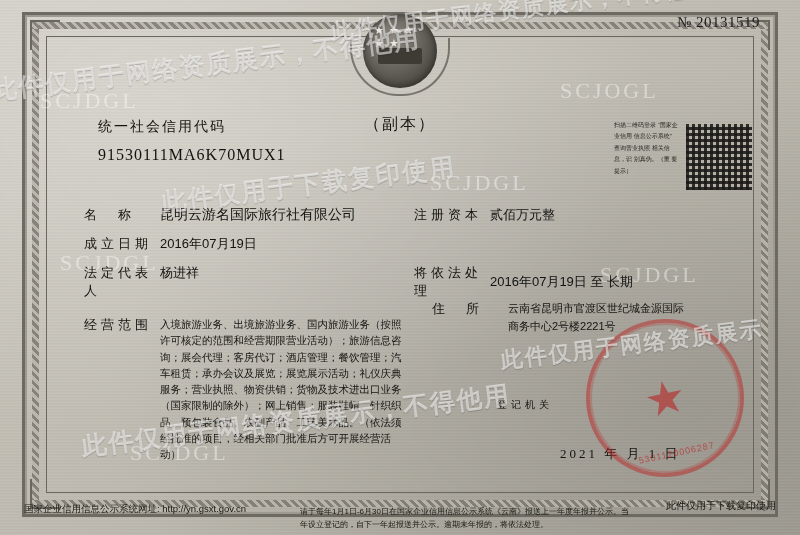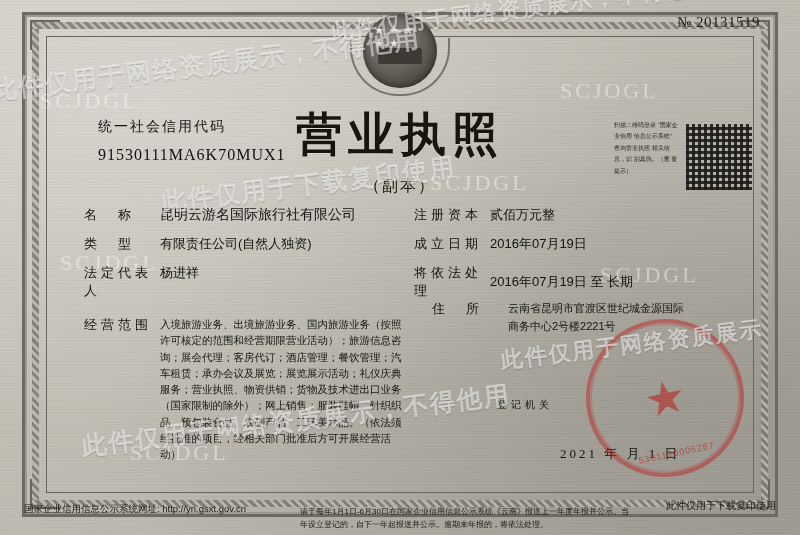--- a/index.html
+++ b/index.html
@@ -228,21 +228,20 @@
     <div class="stars">★ ★ ★ ★ ★</div>
     <div class="gate"></div>
   </div>
 
   <div class="doc-no">
     <span>№</span>
     <span>20131519</span>
   </div>
 
   <div class="title">
-    <div class="main">营业执照</div>
     <div class="sub">（副本）</div>
   </div>
 
   <div class="code-block">
     <div class="label">统一社会信用代码</div>
     <div class="value">91530111MA6K70MUX1</div>
   </div>
 
   <div class="qr-note">扫描二维码登录
 “国家企业信用
@@ -259,24 +258,20 @@
         <div class="k">名　称</div>
         <div class="v big">昆明云游名国际旅行社有限公司</div>
       </div>
       <div class="rcol">
         <div class="k">注册资本</div>
         <div class="v">贰佰万元整</div>
       </div>
     </div>
 
     <div class="row">
-      <div class="lcol">
-        <div class="k">类　型</div>
-        <div class="v">有限责任公司(自然人独资)</div>
-      </div>
       <div class="rcol">
         <div class="k">成立日期</div>
         <div class="v">2016年07月19日</div>
       </div>
     </div>
 
     <div class="row">
       <div class="lcol">
         <div class="k">法定代表人</div>
         <div class="v">杨进祥</div>

